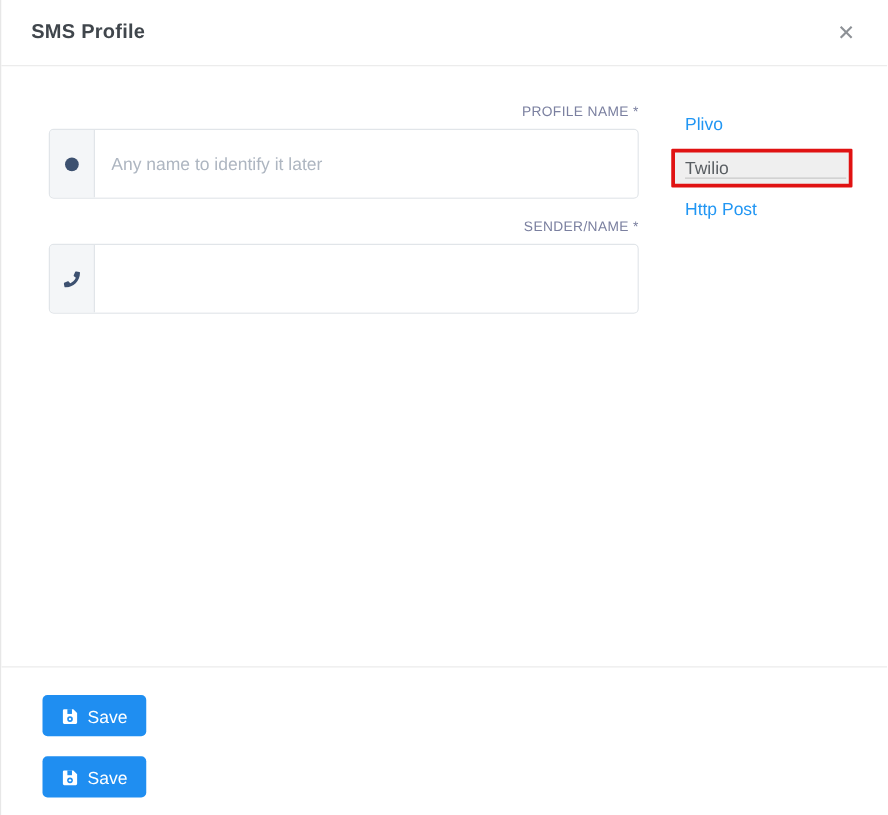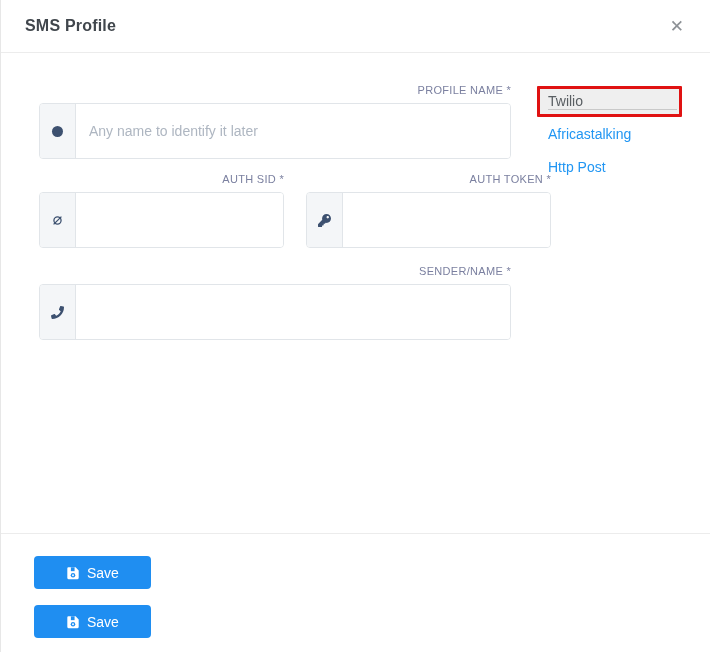--- a/index.html
+++ b/index.html
@@ -141,21 +141,21 @@
   }
   .save-wrap + .save-wrap { margin-top: 16px; }
   .save-btn {
     display: inline-flex;
     align-items: center;
     gap: 7px;
     background: #1f8ef1;
     border: none;
     border-radius: 4px;
     height: 33px;
-    padding: 0 32px;
+    padding: 0 15px;
     color: #fff;
     font-size: 14px;
     font-family: "Liberation Sans", sans-serif;
     cursor: pointer;
   }
   .save-btn svg { display: block; }
 </style>
 </head>
 <body>
 
@@ -175,67 +175,41 @@
       <div class="form-group">
         <label>PROFILE NAME *</label>
         <div class="input-group">
           <span class="addon">
               <span class="dot"></span>
             </span>
           <input type="text" placeholder="Any name to identify it later" style="">
         </div>
       </div>
 
-      <div class="form-row">
-        <div class="form-group">
-          <label>AUTH SID *</label>
-          <div class="input-group">
-            <span class="addon">
-              <svg width="13" height="13" viewBox="0 0 16 16" fill="none" stroke="#3d5170" stroke-width="1.6">
-                <circle cx="8" cy="8" r="4.4"></circle>
-                <line x1="3.2" y1="12.8" x2="12.8" y2="3.2"></line>
-              </svg>
-            </span>
-            <input type="text" placeholder="" style="">
-          </div>
-        </div>
-
-        <div class="form-group">
-          <label>AUTH TOKEN *</label>
-          <div class="input-group">
-            <span class="addon">
-              <svg width="13" height="13" viewBox="0 0 512 512" fill="#3d5170">
-                <path d="M512 176c0 97.2-78.8 176-176 176-11.2 0-22.2-1.1-32.8-3.1l-24 27A24 24 0 0 1 261.2 384H224v40c0 13.3-10.7 24-24 24h-40v40c0 13.3-10.7 24-24 24H24c-13.3 0-24-10.7-24-24v-78.1c0-6.4 2.5-12.5 7-17L168.8 231.2c-5.7-17.4-8.8-36-8.8-55.2C160 78.8 238.8 0 336 0s176 78.5 176 176zM336 128c0 26.5 21.5 48 48 48s48-21.5 48-48-21.5-48-48-48-48 21.5-48 48z"></path>
-              </svg>
-            </span>
-            <input type="text" placeholder="" style="">
-          </div>
-        </div>
-      </div>
 
       <div class="form-group mt">
         <label>SENDER/NAME *</label>
         <div class="input-group">
           <span class="addon">
             <svg width="13" height="13" viewBox="0 0 512 512" fill="#3d5170">
               <path d="M493.4 24.6l-104-24c-11.3-2.6-22.9 3.3-27.5 13.9l-48 112c-4.2 9.8-1.4 21.3 6.9 28l60.6 49.6c-36 76.7-98.9 140.5-177.2 177.2l-49.6-60.6c-6.8-8.3-18.2-11.1-28-6.9l-112 48C3.9 366.5-2 378.1.6 389.4l24 104C27.1 504.2 36.7 512 48 512c256.1 0 464-207.5 464-464 0-11.2-7.7-20.9-18.6-23.4z"></path>
             </svg>
           </span>
           <input type="text" placeholder="" style="">
         </div>
       </div>
 
     </div>
 
     <div class="nav-col">
+      <a href="#" class="provider-link">Plivo</a>
       <a href="#" class="provider-link active">
         <span>Twilio</span>
         <span class="active-underline"></span>
       </a>
-      <a href="#" class="provider-link">Africastalking</a>
       <a href="#" class="provider-link">Http Post</a>
     </div>
 
   </div>
 
   <div class="modal-footer">
     <div class="save-wrap">
       <button class="save-btn">
         <svg width="14" height="14" viewBox="0 0 16 16">
           <path d="M2.8 1.5h8.2l3.5 3.5v8.7a1.3 1.3 0 0 1-1.3 1.3H2.8a1.3 1.3 0 0 1-1.3-1.3V2.8a1.3 1.3 0 0 1 1.3-1.3z" fill="#fff"></path>

